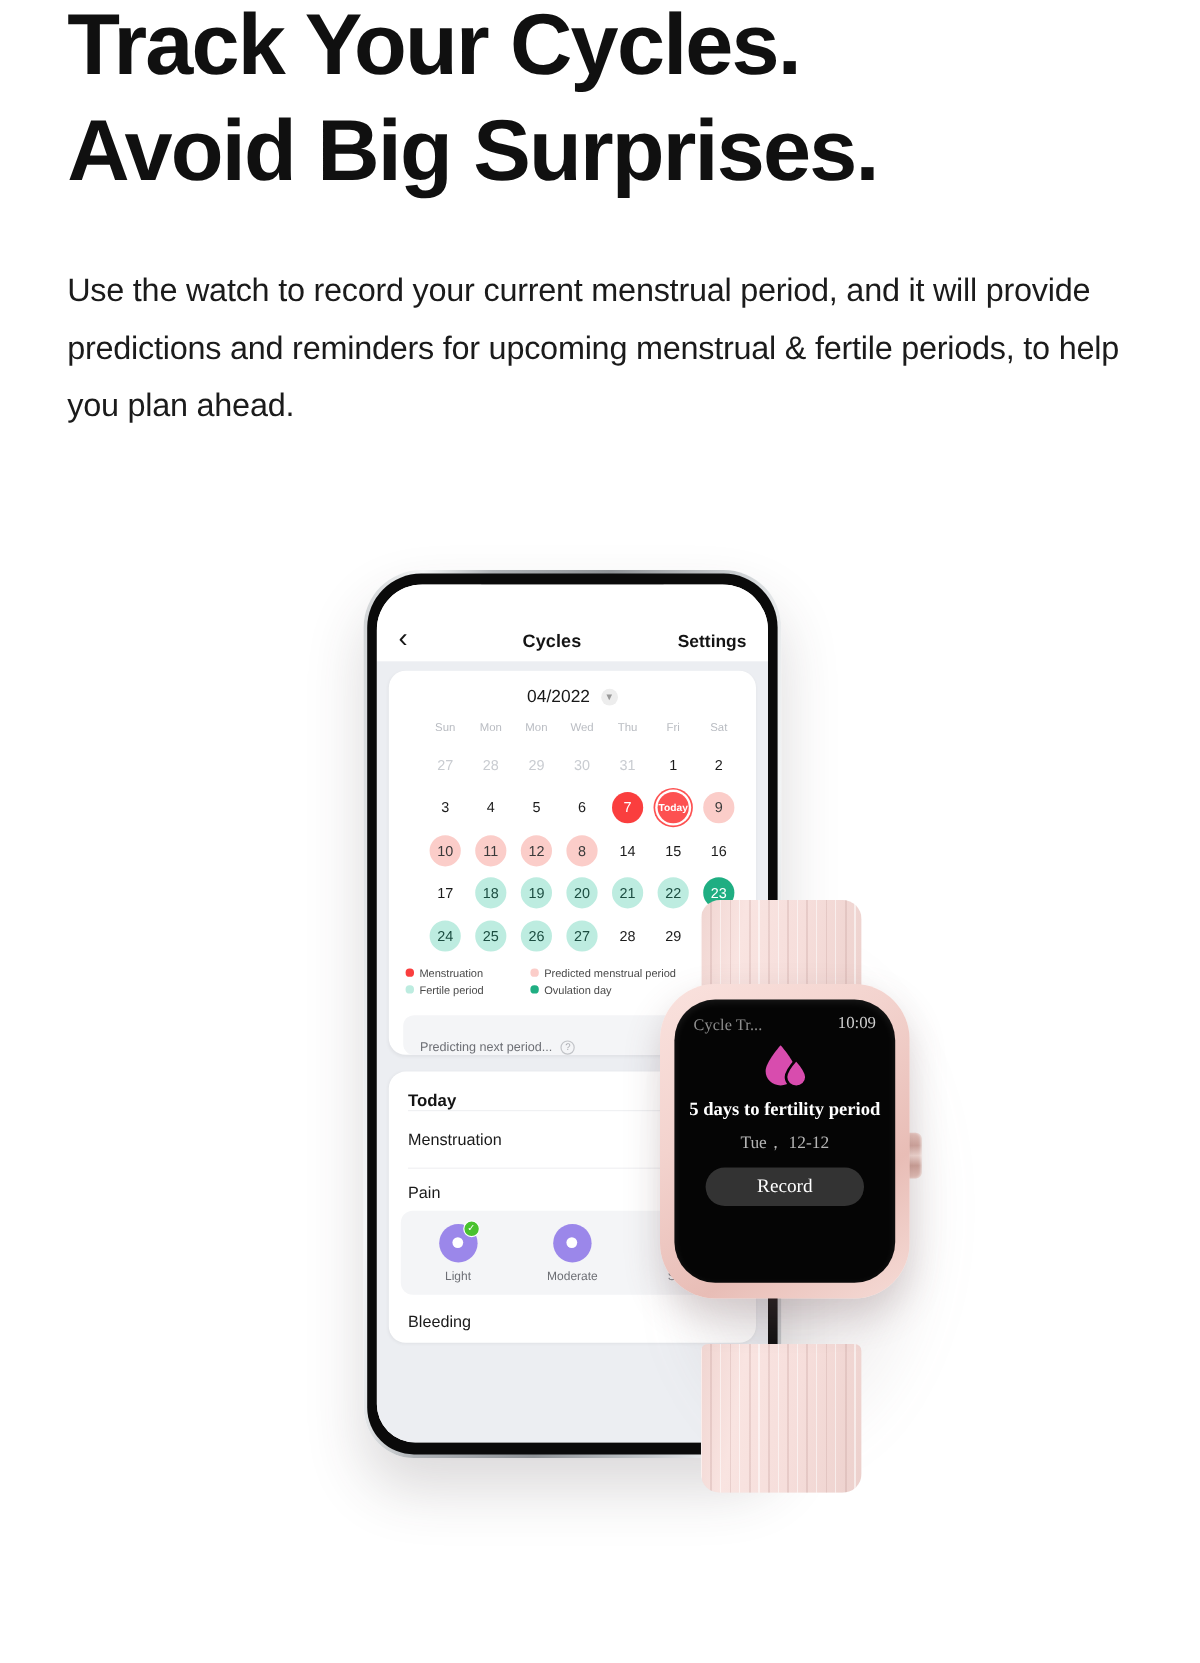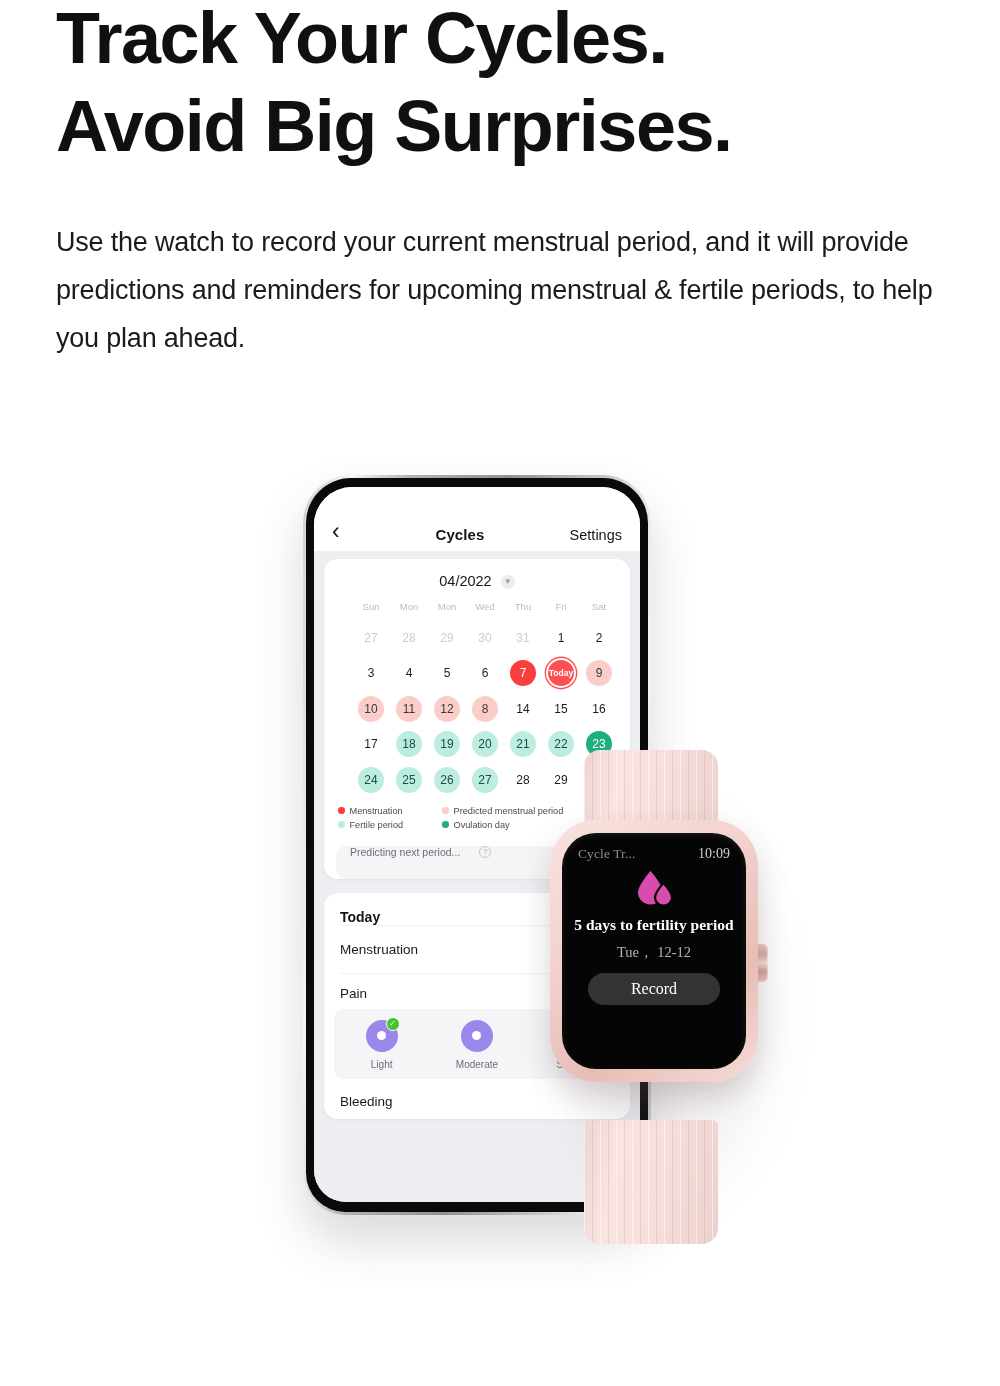--- a/index.html
+++ b/index.html
@@ -63,21 +63,21 @@
     background: radial-gradient(circle at 40% 35%, #2b4a7a 0%, #12203a 60%, #0c0c0c 100%);
   }
 
   
   .app-header {
     position:relative; height:64px; background:#fff;
     display:flex; align-items:flex-end; padding:0 18px 8px 18px; z-index:10;
   }
   .back-chev { width:30px; font-size:23px; color:#171717; line-height:1; font-weight:300;}
   .app-title { flex:1; text-align:center; font-size:15px; font-weight:700; color:#141414; letter-spacing:.1px;}
-  .app-settings { font-size:14.5px; color:#141414; font-weight:400; width:64px; text-align:right;}
+  .app-settings { font-size:14.5px; color:#141414; font-weight:700; width:64px; text-align:right;}
 
   .app-scroll { position:absolute; top:64px; left:0; right:0; bottom:0; background:#eceef2; }
 
   .card {
     background:#fff; border-radius:14px; margin:8px 10px 0 10px;
     box-shadow:0 1px 3px rgba(0,0,0,.05);
   }
   .month-row { text-align:center; padding:14px 0 10px 0; font-size:14.5px; color:#181818; font-weight:500;}
   .month-row .chev {
     display:inline-flex; align-items:center; justify-content:center;
@@ -108,22 +108,22 @@
   .legend-item { display:flex; align-items:center; font-size:9.2px; color:#4a4a4a; }
   .legend-item:first-child { width:104px; }
   .dot { width:6.5px; height:6.5px; border-radius:50%; margin-right:5px; }
   .dot.c-mens { background:#fa3e3e; }
   .dot.c-pred { background:#fbcdc9; }
   .dot.c-fert { background:#bdece0; }
   .dot.c-ovul { background:#1fae82; }
 
   .predict-bar {
     margin:2px 12px 14px 12px; background:#f4f5f7; border-radius:9px;
-    height:33px; display:flex; align-items:flex-start; padding:0 14px;
-    font-size:10.5px; color:#6d6f75;gap:12px;
+    height:33px; display:flex; align-items:flex-end; padding:0 14px;
+    font-size:10.5px; color:#6d6f75;
   }
   .q-mark {
     display:inline-flex; align-items:center; justify-content:center;
     width:12px; height:12px; border-radius:50%; border:1px solid #c2c4c8;
     font-size:8px; color:#a9abb0; margin-left:7px;
   }
 
   .card2 { margin-top:10px; padding:16px 0 0 0; }
   .today-h { font-size:14px; font-weight:600; color:#141414; padding:0 16px; }
   .today-s { font-size:10.5px; color:#a9abb0; padding:5px 16px 14px 16px; }

